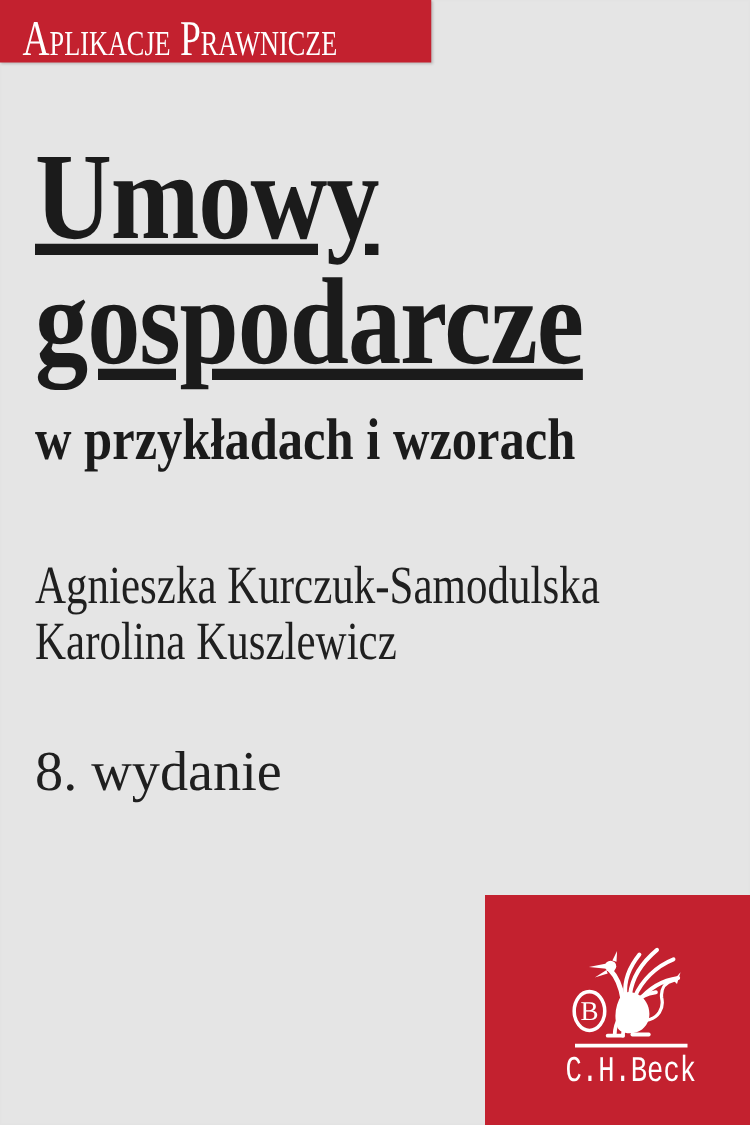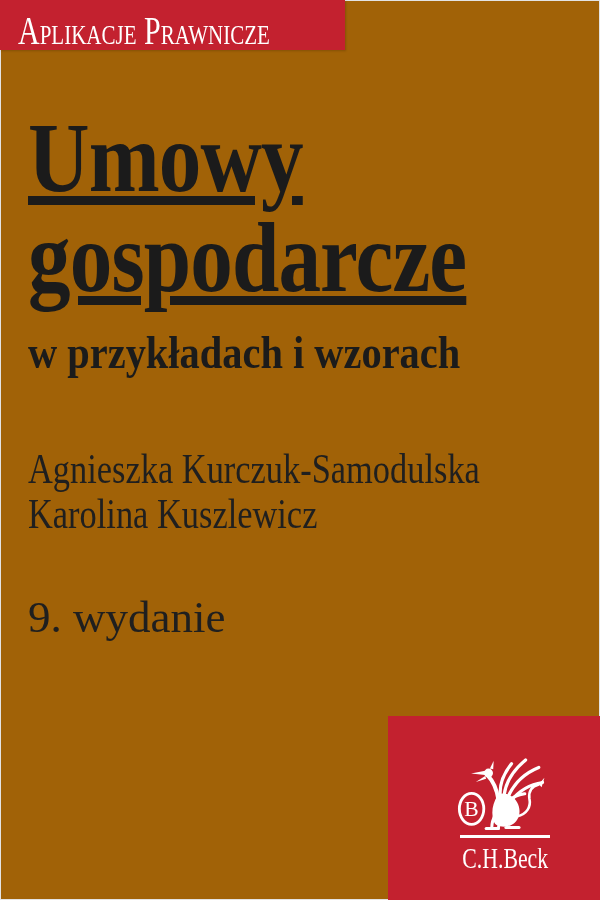--- a/index.html
+++ b/index.html
@@ -1,19 +1,19 @@
 <!DOCTYPE html>
 <html><head>
 <meta charset="utf-8">
 <style>
   html,body{margin:0;padding:0;background:#888;}
   .cover{
     position:relative;
     width:600px;height:900px;
-    background:#a16207;
+    background:#e5e5e5;
     overflow:hidden;
     font-family:"Liberation Serif","DejaVu Serif",serif;
     box-shadow:inset 0 0 0 1px #e3e3e3;
   }
   
   .banner{
     position:absolute;left:0;top:0;
     width:345px;height:50px;
     background:#c3212f;
     box-shadow:1px 1px 2px rgba(0,0,0,.18);
@@ -80,20 +80,21 @@
   }
   .logo-rule{
     position:absolute;left:72px;top:119px;
     width:90px;height:2.5px;
     background:#ffffff;
   }
   .pubname-wrap{
     position:absolute;left:22px;top:127px;
     width:190px;
     text-align:center;
+    font-family:Liberation Mono, monospace;
   }
   .pubname{
     display:inline-block;
     color:#ffffff;
     font-size:29px;line-height:30px;
     white-space:nowrap;
     transform:scaleX(0.75);
     transform-origin:50% 0;
   }
 </style>
@@ -111,21 +112,21 @@
     <span class="title-line">gospodarcze</span>
   </div>
 
   <div class="subtitle">w przykładach i wzorach</div>
 
   <div class="authors">
     <div>Agnieszka Kurczuk-Samodulska</div>
     <div>Karolina Kuszlewicz</div>
   </div>
 
-  <div class="edition">9. wydanie</div>
+  <div class="edition">8. wydanie</div>
 
   <div class="pubbox">
 
     <svg class="griffin" viewBox="0 0 100 92" xmlns="http://www.w3.org/2000/svg">
 
       <g fill="none" stroke="#ffffff" stroke-width="3.4" stroke-linecap="round">
         <path d="M46,52 C45,40 50,28 58,18"></path>
         <path d="M50,52 C52,36 61,24 73,14"></path>
         <path d="M54,54 C60,40 72,28 87,22"></path>
         <path d="M57,58 C65,48 77,40 91,38"></path>

